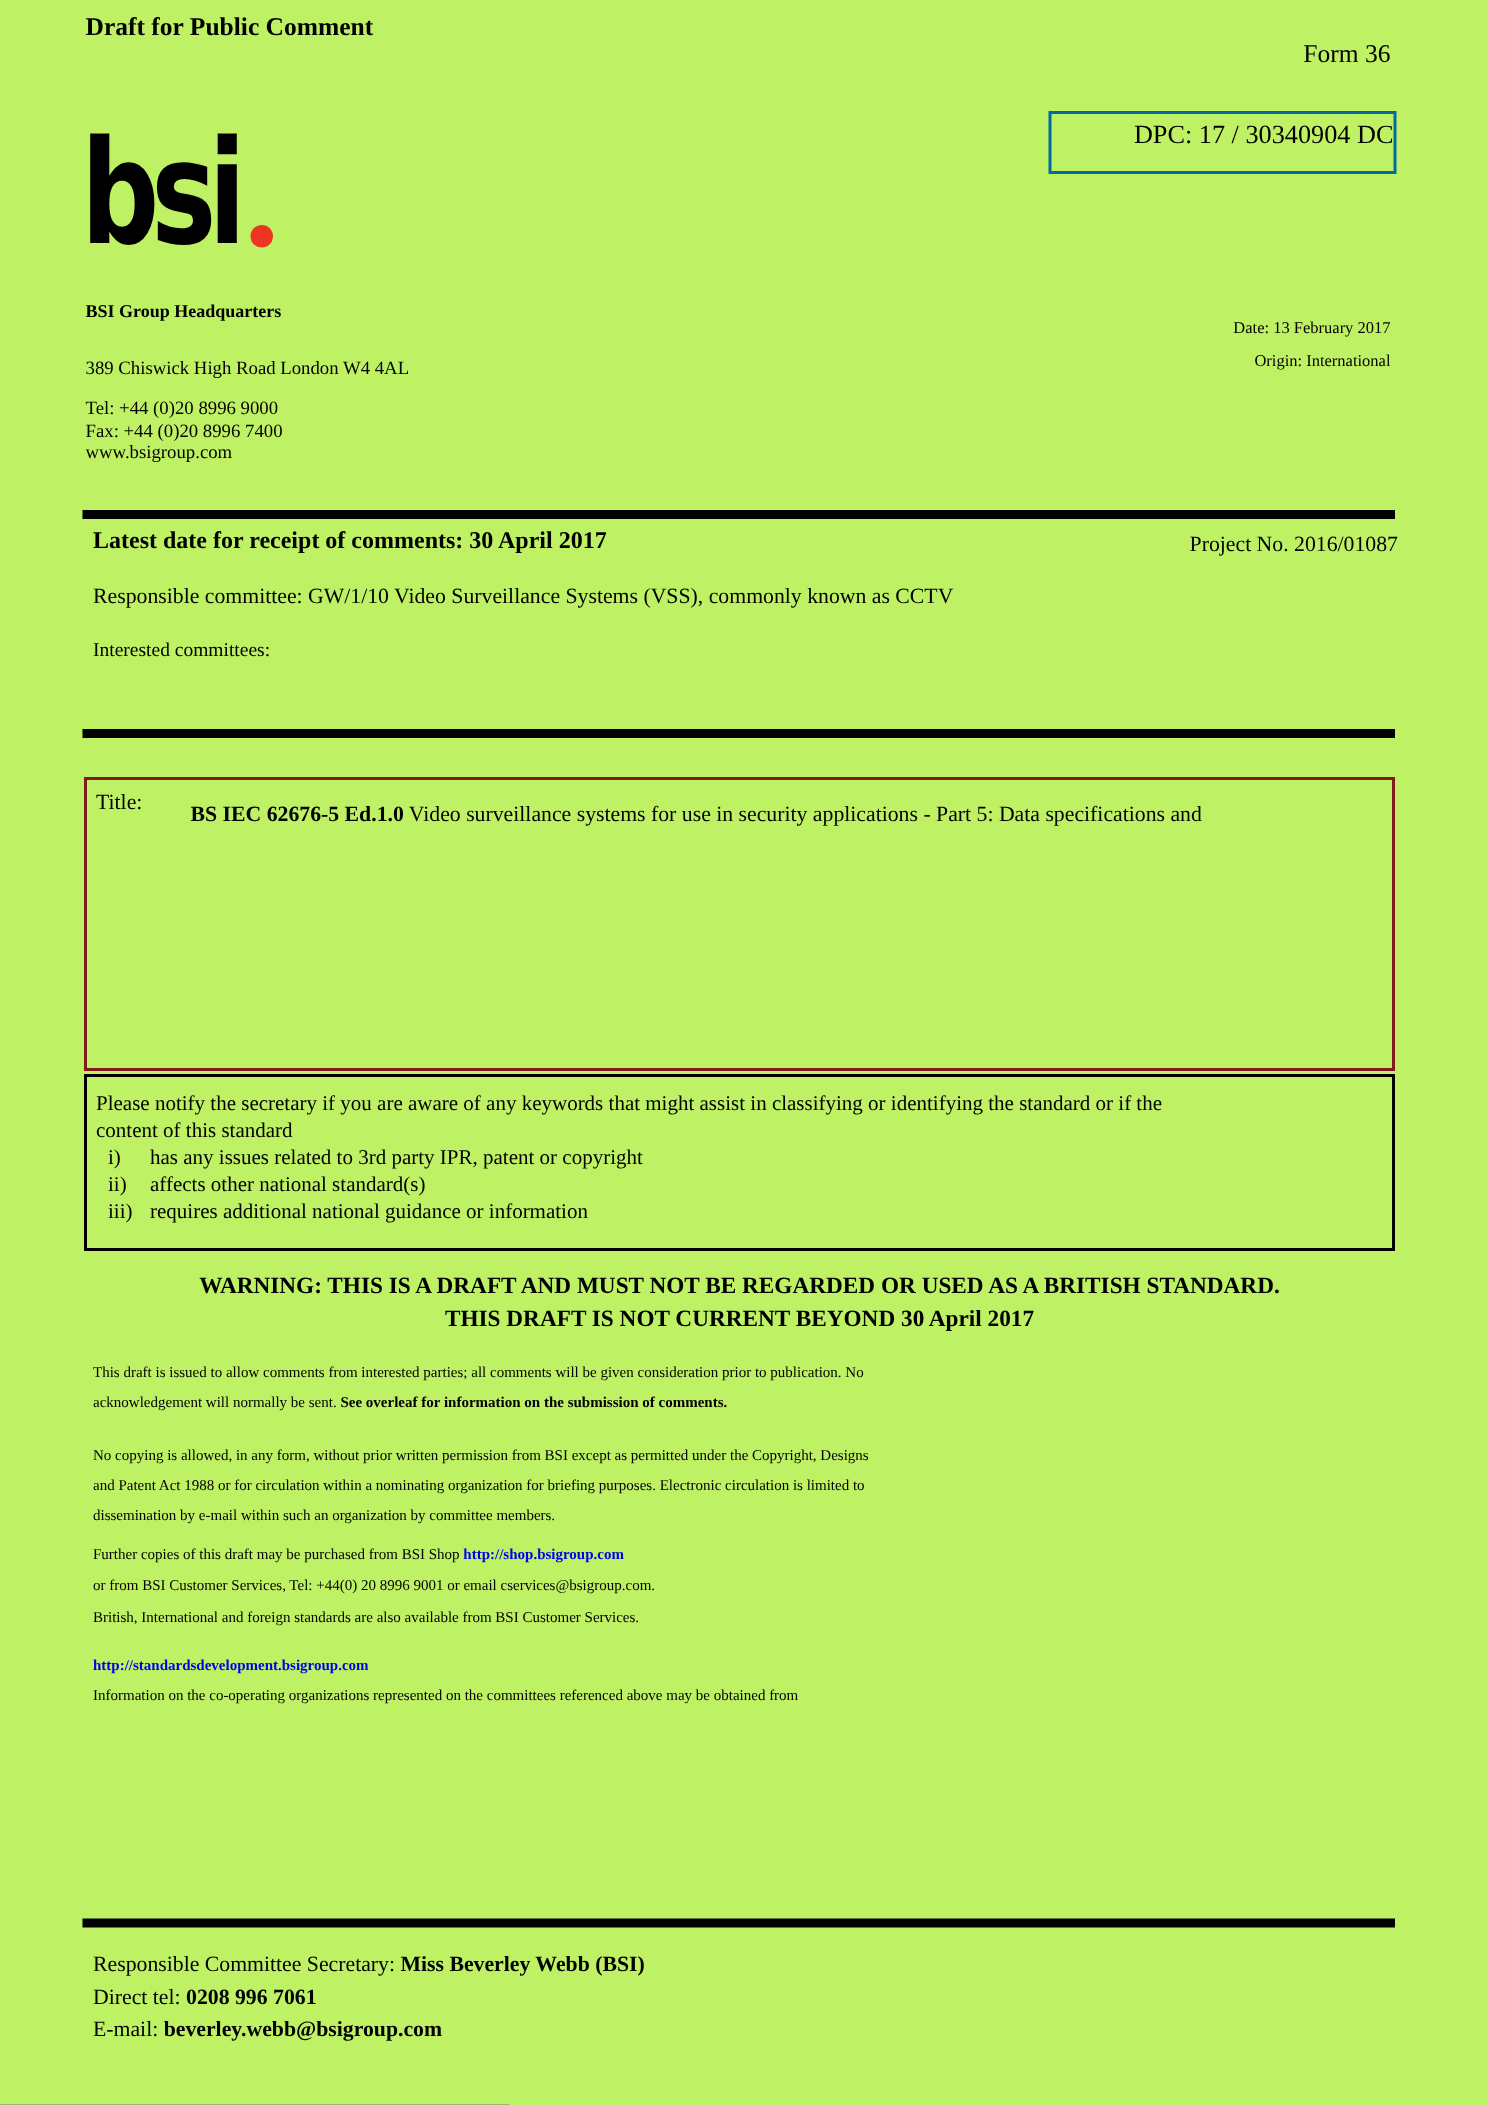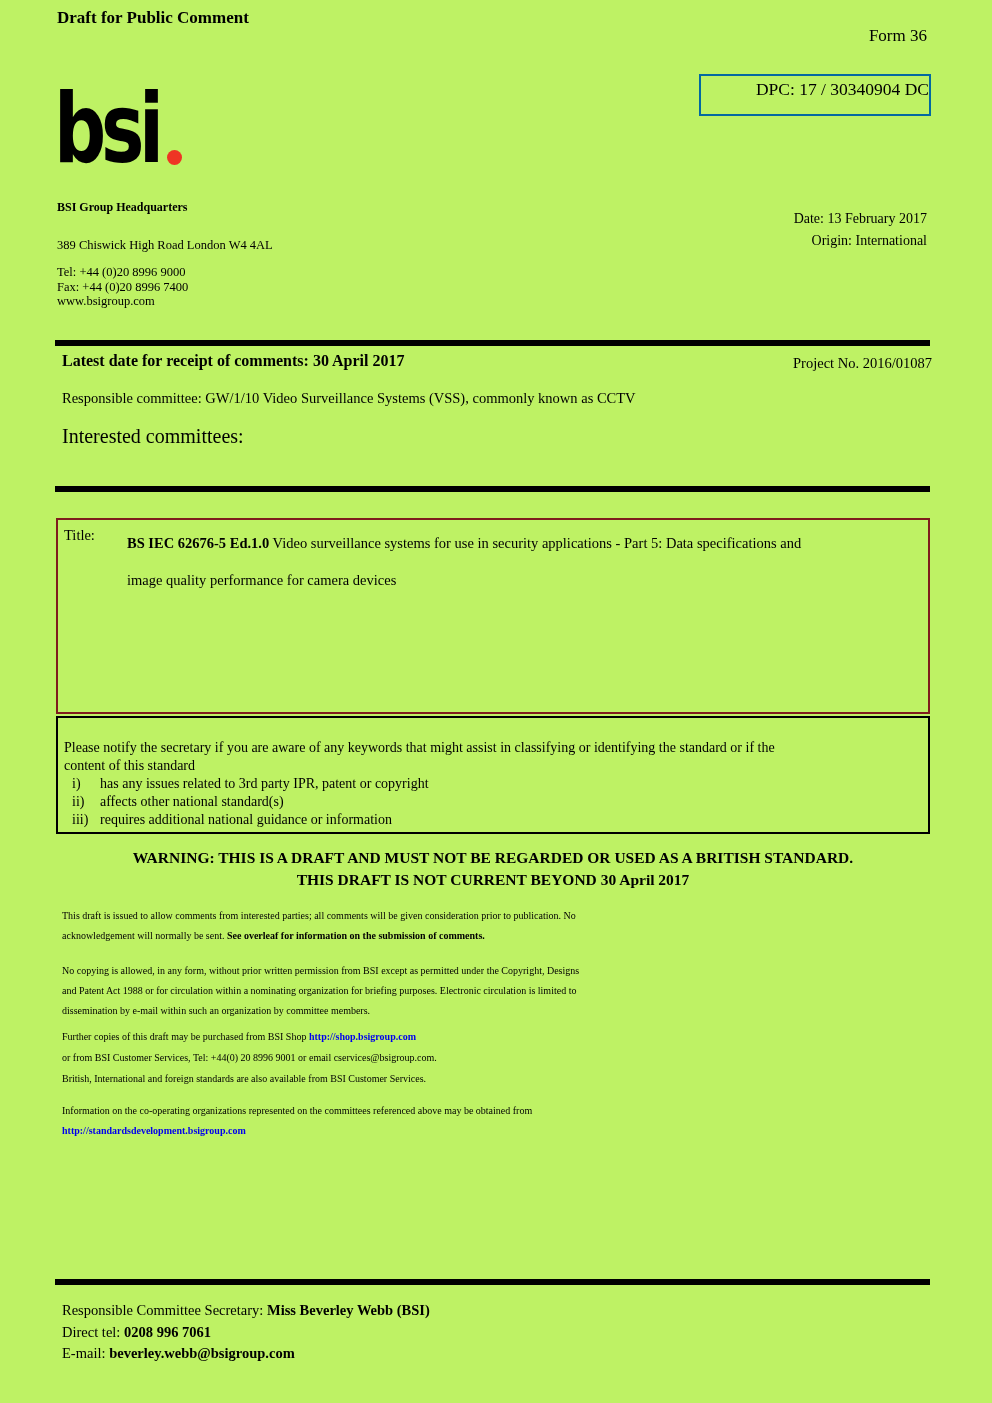--- a/index.html
+++ b/index.html
@@ -34,40 +34,40 @@
   }
   #logo-dot{position:absolute;left:113px;top:66px;width:15px;height:15px;border-radius:50%;}
   
   .contact-line{position:absolute;left:57px;font-size:12.5px;}
   #hq{top:200px;font-size:12px;font-weight:bold;}
   #addr{top:238px;}
   #tel{top:265px;}
   #fax{top:280px;}
   #web{top:294px;}
   
-  #date-block{right:65px;top:208px;text-align:right;font-size:14px;line-height:22px;}
+  #date-block{right:65px;top:208px;text-align:right;font-size:11px;line-height:22px;}
   
   #rule1{top:340px;}
   #latest-date{left:62px;top:352px;font-size:16px;font-weight:bold;}
   #project-no{right:60px;top:355px;font-size:14.5px;}
   #resp-comm{left:62px;top:390px;font-size:14.5px;}
-  #int-comm{left:62px;top:425px;font-size:20px;}
+  #int-comm{left:62px;top:425px;font-size:13px;}
   #rule2{top:486px;}
   
   #title-box{
     left:56px;top:518px;width:874px;height:196px;
     border:2px solid #7f1d1d;box-sizing:border-box;
   }
   #title-label{position:absolute;left:6px;top:7px;font-size:14.5px;}
   #title-text{position:absolute;left:69px;top:5px;font-size:14.5px;line-height:37px;}
   
   #kw-box{
     left:56px;top:716px;width:874px;height:118px;
     border:2px solid #000;box-sizing:border-box;
-    font-size:14px;line-height:18px;padding:21px 6px;
+    font-size:14px;line-height:18px;padding:10px 6px;
   }
   .kw-item{display:flex;padding-left:8px;}
   .kw-num{width:28px;flex:none;}
   
   #warning{left:56px;top:847px;width:874px;text-align:center;font-size:15.5px;font-weight:bold;line-height:22px;}
   
   .para{position:absolute;left:62px;font-size:10px;line-height:20px;white-space:nowrap;}
   #p1{top:906px;}
   #p2{top:961px;}
   #p3{top:1026px;line-height:21px;}
@@ -109,21 +109,20 @@
   <div id="latest-date" class="abs">Latest date for receipt of comments: 30 April 2017</div>
   <div id="project-no" class="abs">Project No. 2016/01087</div>
   <div id="resp-comm" class="abs">Responsible committee: GW/1/10 Video Surveillance Systems (VSS), commonly known as CCTV</div>
   <div id="int-comm" class="abs">Interested committees:</div>
   <div id="rule2" class="rule"></div>
 
   <div id="title-box" class="abs">
     <span id="title-label">Title:</span>
     <div id="title-text">
       <div><span class="b">BS IEC 62676-5 Ed.1.0</span><span> Video surveillance systems for use in security applications - Part 5: Data specifications and</span></div>
-      <div>image quality performance for camera devices</div>
     </div>
   </div>
 
   <div id="kw-box" class="abs">
     <div>Please notify the secretary if you are aware of any keywords that might assist in classifying or identifying the standard or if the</div>
     <div>content of this standard</div>
     <div class="kw-item">
       <span class="kw-num">i)</span>
       <span>has any issues related to 3rd party IPR, patent or copyright</span>
     </div>
@@ -153,22 +152,22 @@
     <div>dissemination by e-mail within such an organization by committee members.</div>
   </div>
 
   <div id="p3" class="para">
     <div><span>Further copies of this draft may be purchased from BSI Shop </span><a class="lnk" style="color: rgb(0, 0, 238);">http://shop.bsigroup.com</a></div>
     <div>or from BSI Customer Services, Tel: +44(0) 20 8996 9001 or email cservices@bsigroup.com.</div>
     <div>British, International and foreign standards are also available from BSI Customer Services.</div>
   </div>
 
   <div id="p4" class="para">
+    <div><a class="lnk" style="color: rgb(0, 0, 238);">http://standardsdevelopment.bsigroup.com</a></div>
     <div>Information on the co-operating organizations represented on the committees referenced above may be obtained from</div>
-    <div><a class="lnk" style="color: rgb(0, 0, 238);">http://standardsdevelopment.bsigroup.com</a></div>
   </div>
 
   <div id="rule3" class="rule"></div>
   <div id="footer" class="abs">
     <div><span>Responsible Committee Secretary: </span><span class="b">Miss Beverley Webb (BSI)</span></div>
     <div><span>Direct tel: </span><span class="b">0208 996 7061</span></div>
     <div><span>E-mail: </span><span class="b">beverley.webb@bsigroup.com</span></div>
   </div>
 
 </div>

